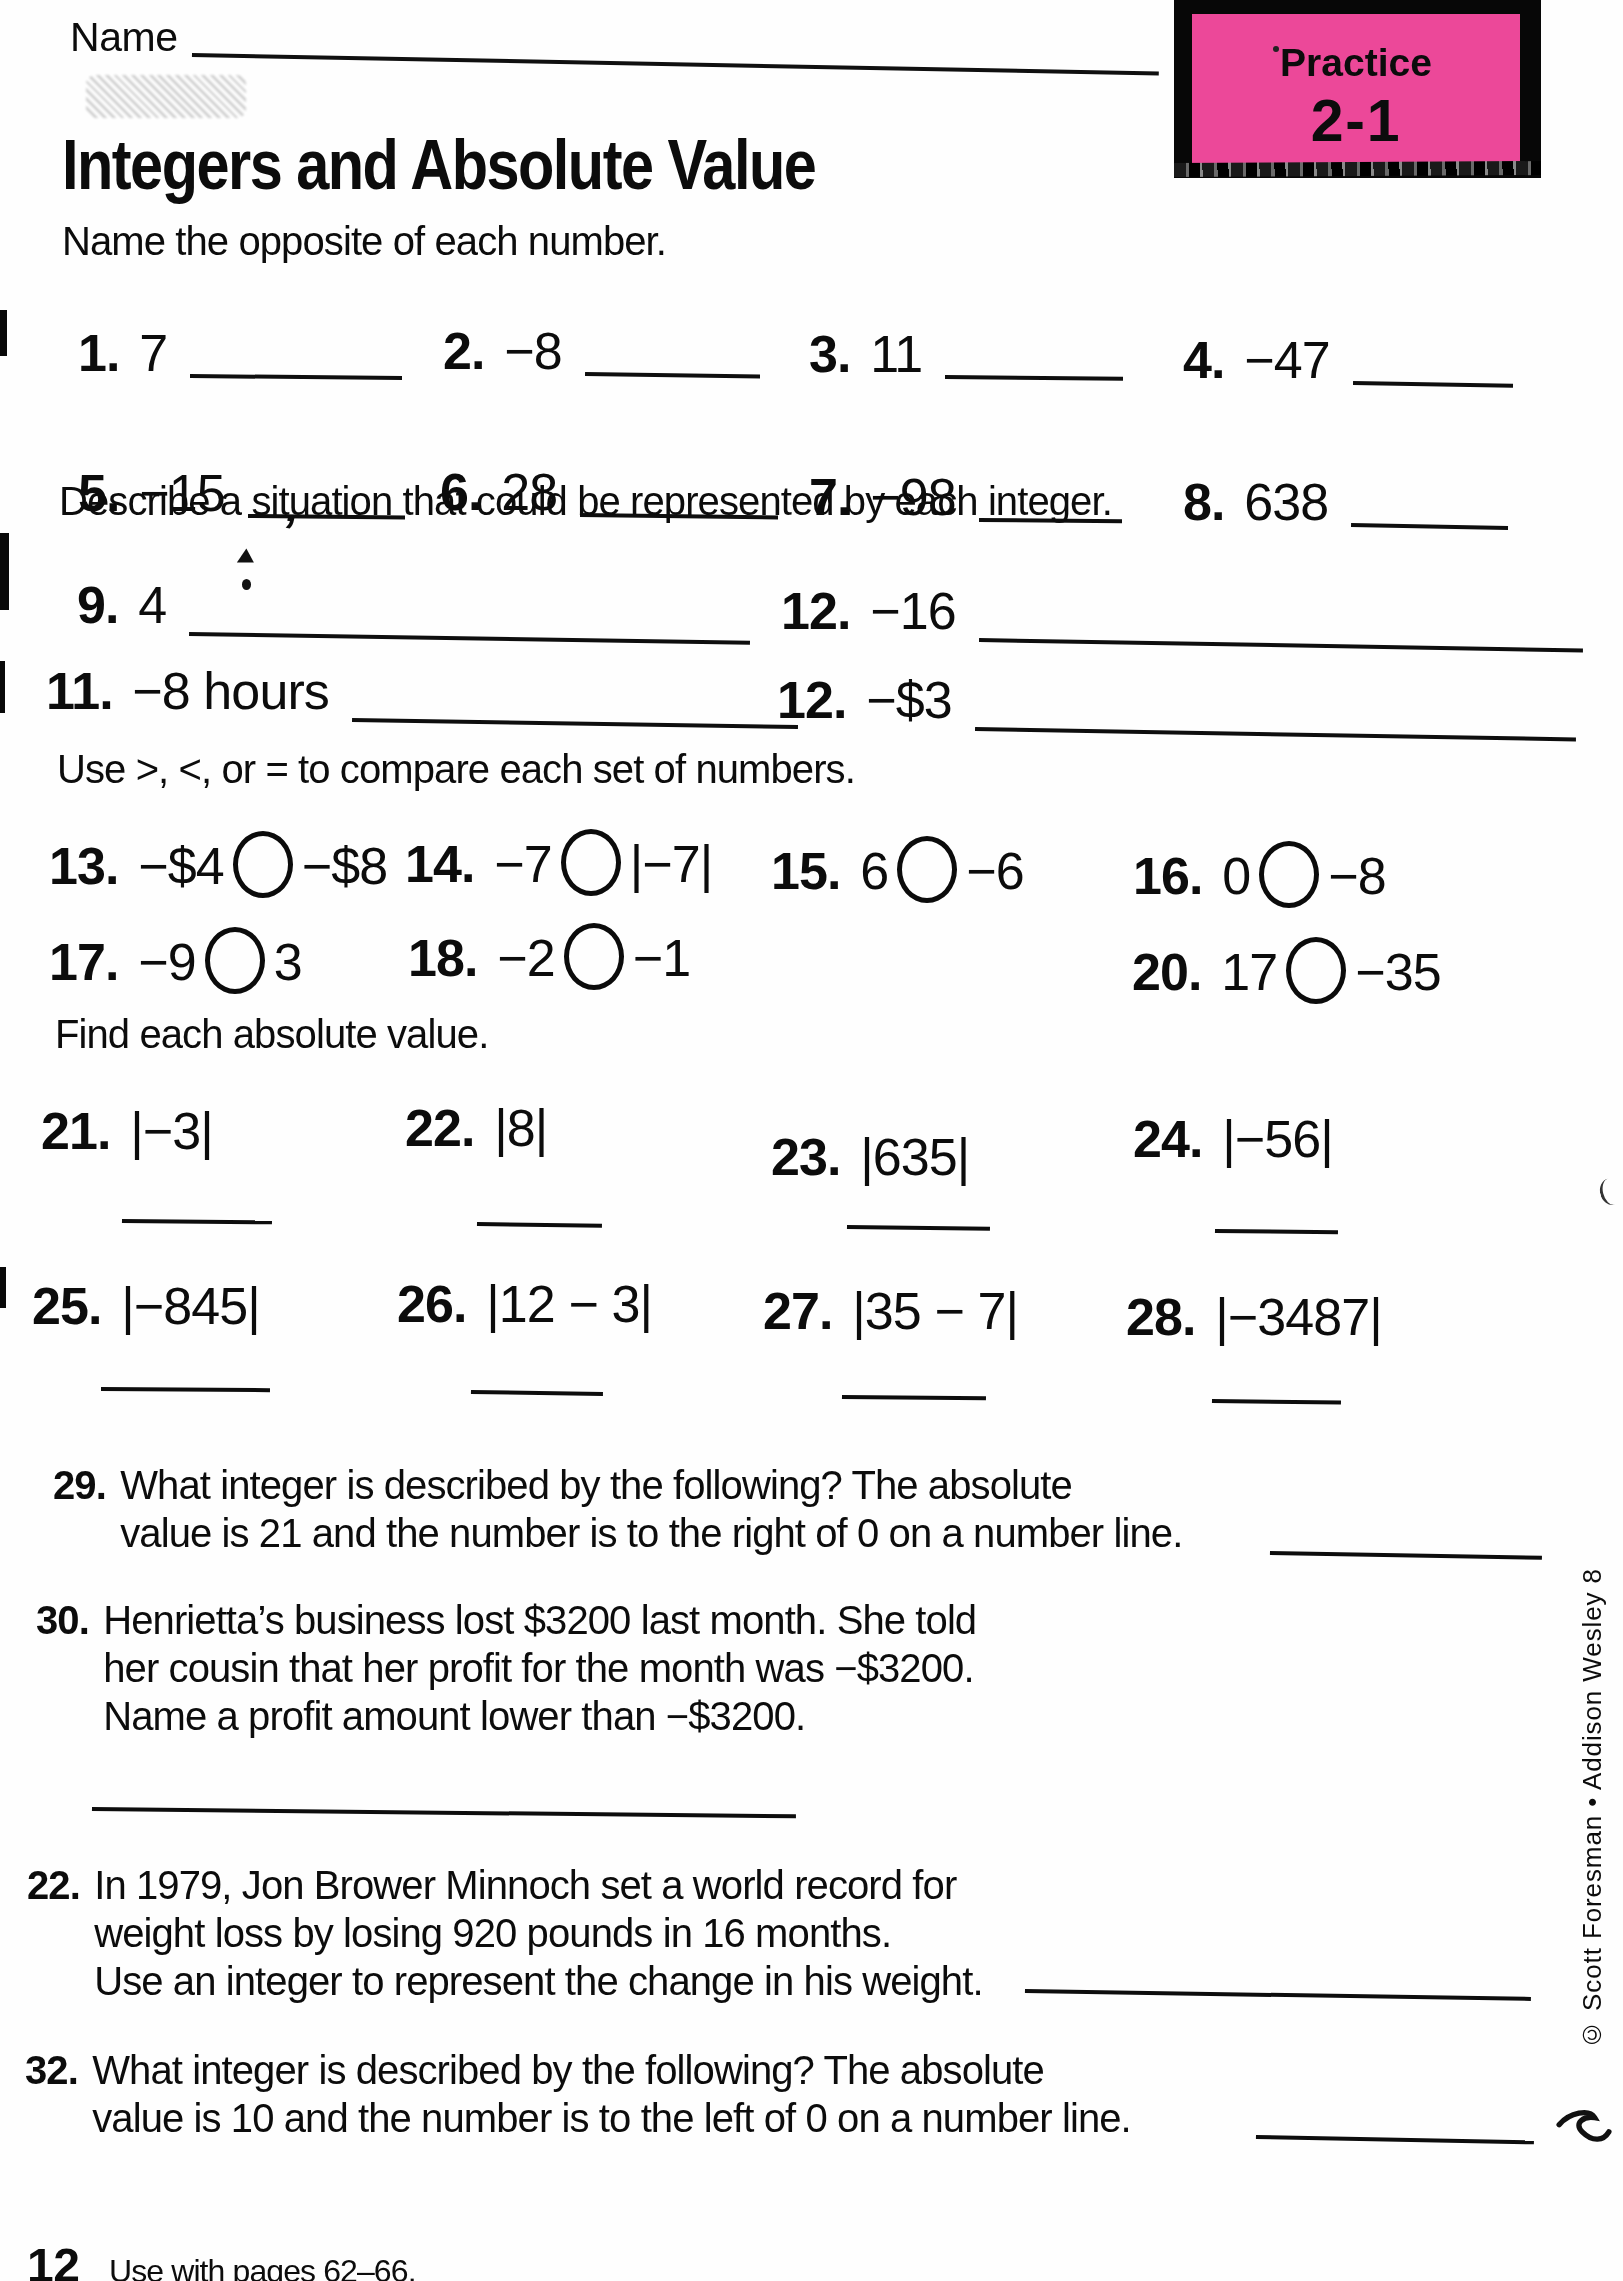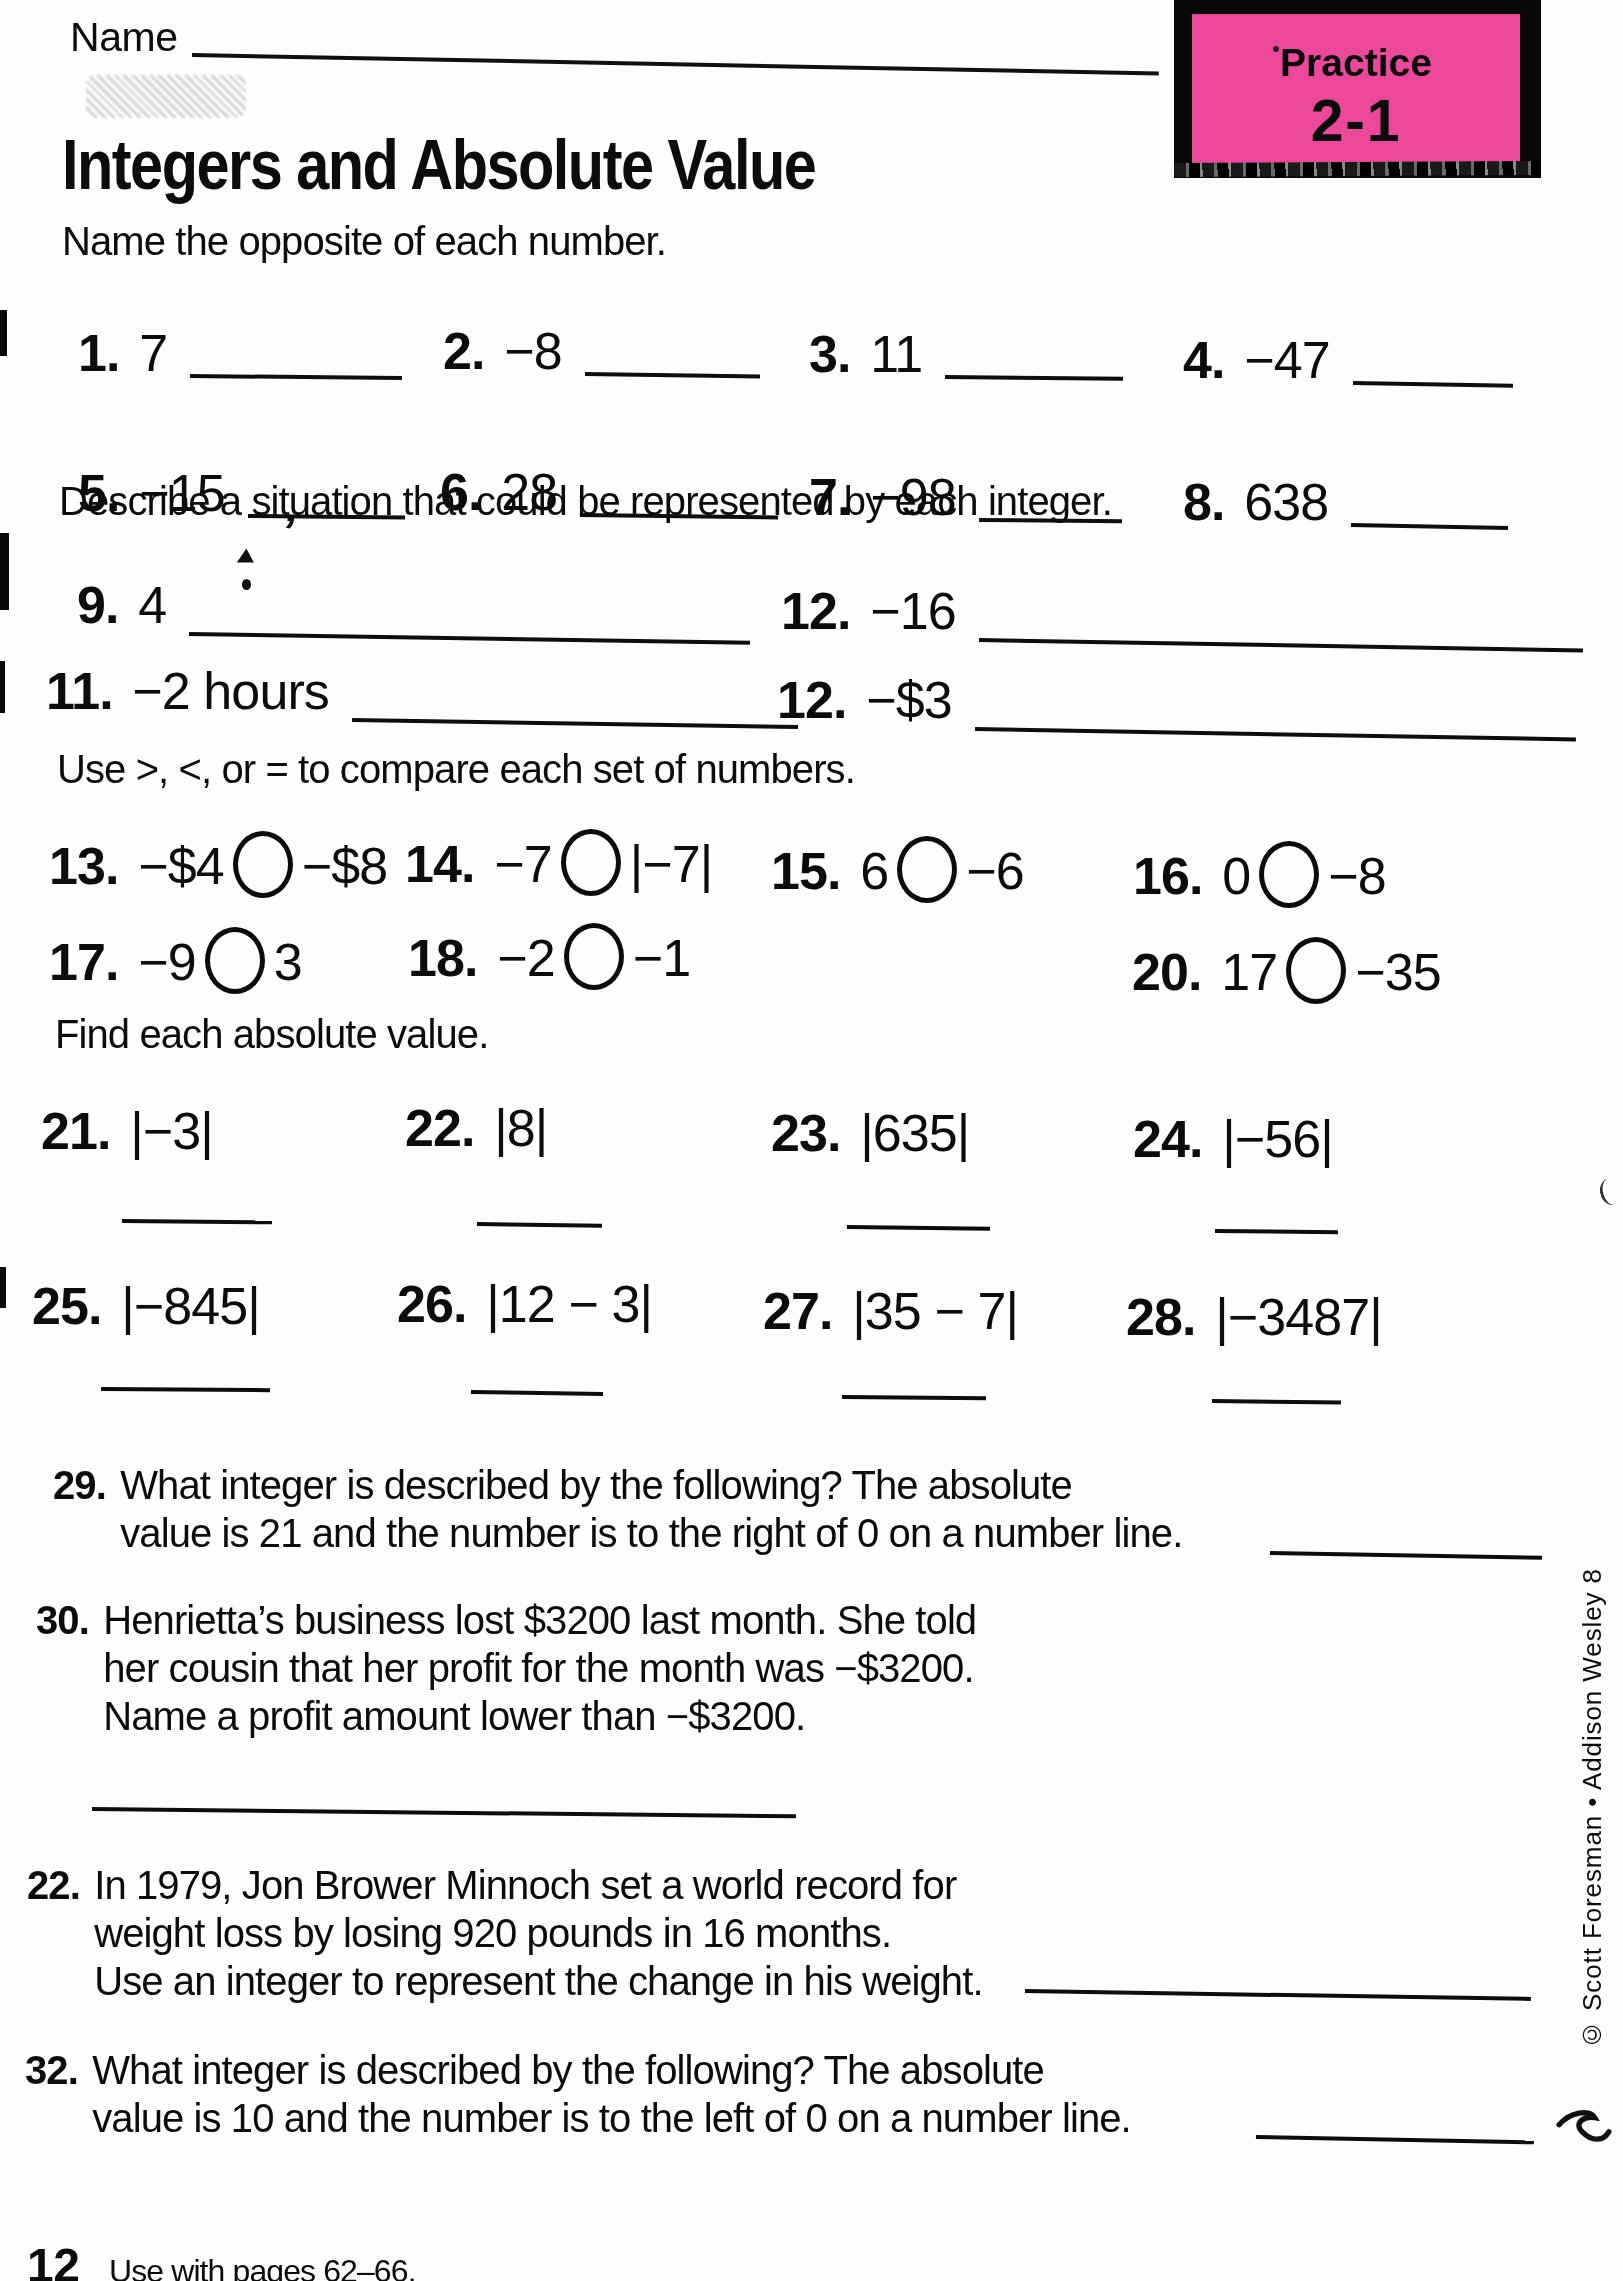--- a/index.html
+++ b/index.html
@@ -102,21 +102,21 @@
   <div class="abs arrow-mark"></div>
   <div class="abs dot-mark"></div>
 
   <div class="prob" style="left:77px; top:575px;">
     <span class="pnum">9.</span><span class="pval">4</span><span class="blank blank-low" style="width:561px; transform:rotate(0.9deg);"></span>
   </div>
   <div class="prob" style="left:781px; top:581px;">
     <span class="pnum">12.</span><span class="pval">−16</span><span class="blank blank-low" style="width:604px; transform:rotate(1deg);"></span>
   </div>
   <div class="prob" style="left:46px; top:661px;">
-    <span class="pnum">11.</span><span class="pval">−2 hours</span><span class="blank blank-low" style="width:446px; transform:rotate(0.9deg);"></span>
+    <span class="pnum">11.</span><span class="pval">−8 hours</span><span class="blank blank-low" style="width:446px; transform:rotate(0.9deg);"></span>
   </div>
   <div class="prob" style="left:777px; top:670px;">
     <span class="pnum">12.</span><span class="pval">−$3</span><span class="blank blank-low" style="width:601px; transform:rotate(1deg);"></span>
   </div>
 
   <div class="abs instr" style="left:57px; top:747px;">Use &gt;, &lt;, or = to compare each set of numbers.</div>
 
   <div class="prob" style="left:49px; top:831px;">
     <span class="pnum">13.</span><span class="pval">−$4</span><span class="cmp-circle"></span><span class="pval">−$8</span>
   </div>
@@ -140,21 +140,21 @@
   </div>
 
   <div class="abs instr" style="left:55px; top:1012px;">Find each absolute value.</div>
 
   <div class="prob" style="left:41px; top:1101px;">
     <span class="pnum">21.</span><span class="pval">|−3|</span>
   </div>
   <div class="prob" style="left:405px; top:1098px;">
     <span class="pnum">22.</span><span class="pval">|8|</span>
   </div>
-  <div class="prob" style="left:771px; top:1103px;">
+  <div class="prob" style="left:771px; top:1127px;">
     <span class="pnum">23.</span><span class="pval">|635|</span>
   </div>
   <div class="prob" style="left:1133px; top:1109px;">
     <span class="pnum">24.</span><span class="pval">|−56|</span>
   </div>
   <div class="ansline" style="left:122px; top:1219px; width:150px; transform:rotate(0.5deg);"></div>
   <div class="ansline" style="left:477px; top:1222px; width:125px; transform:rotate(0.8deg);"></div>
   <div class="ansline" style="left:847px; top:1225px; width:143px; transform:rotate(0.7deg);"></div>
   <div class="ansline" style="left:1215px; top:1229px; width:123px; transform:rotate(0.6deg);"></div>
 

